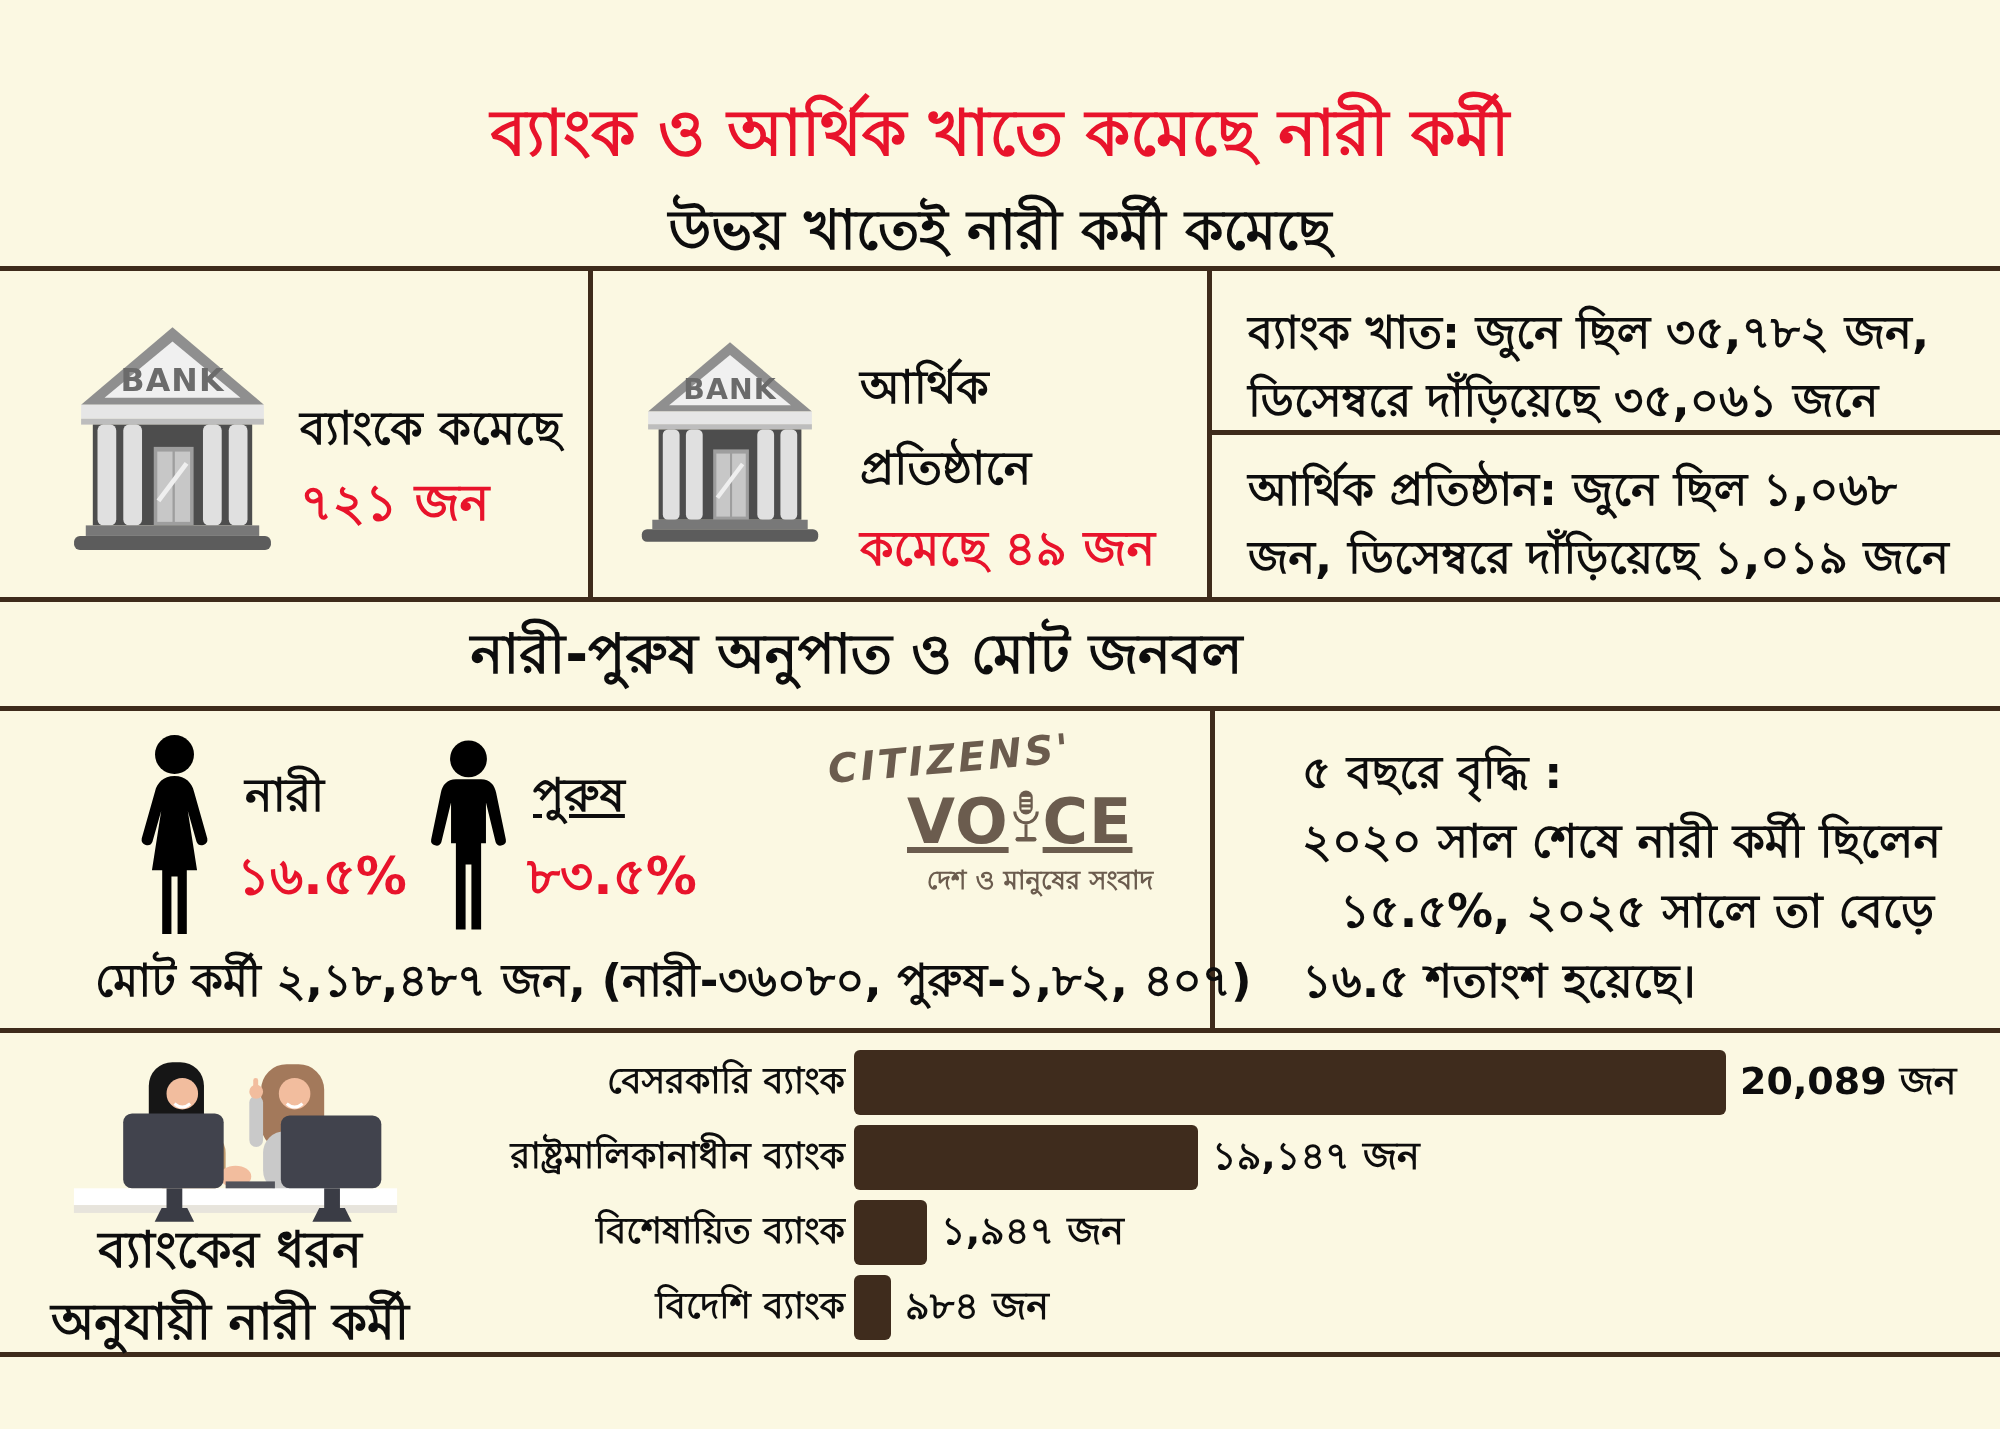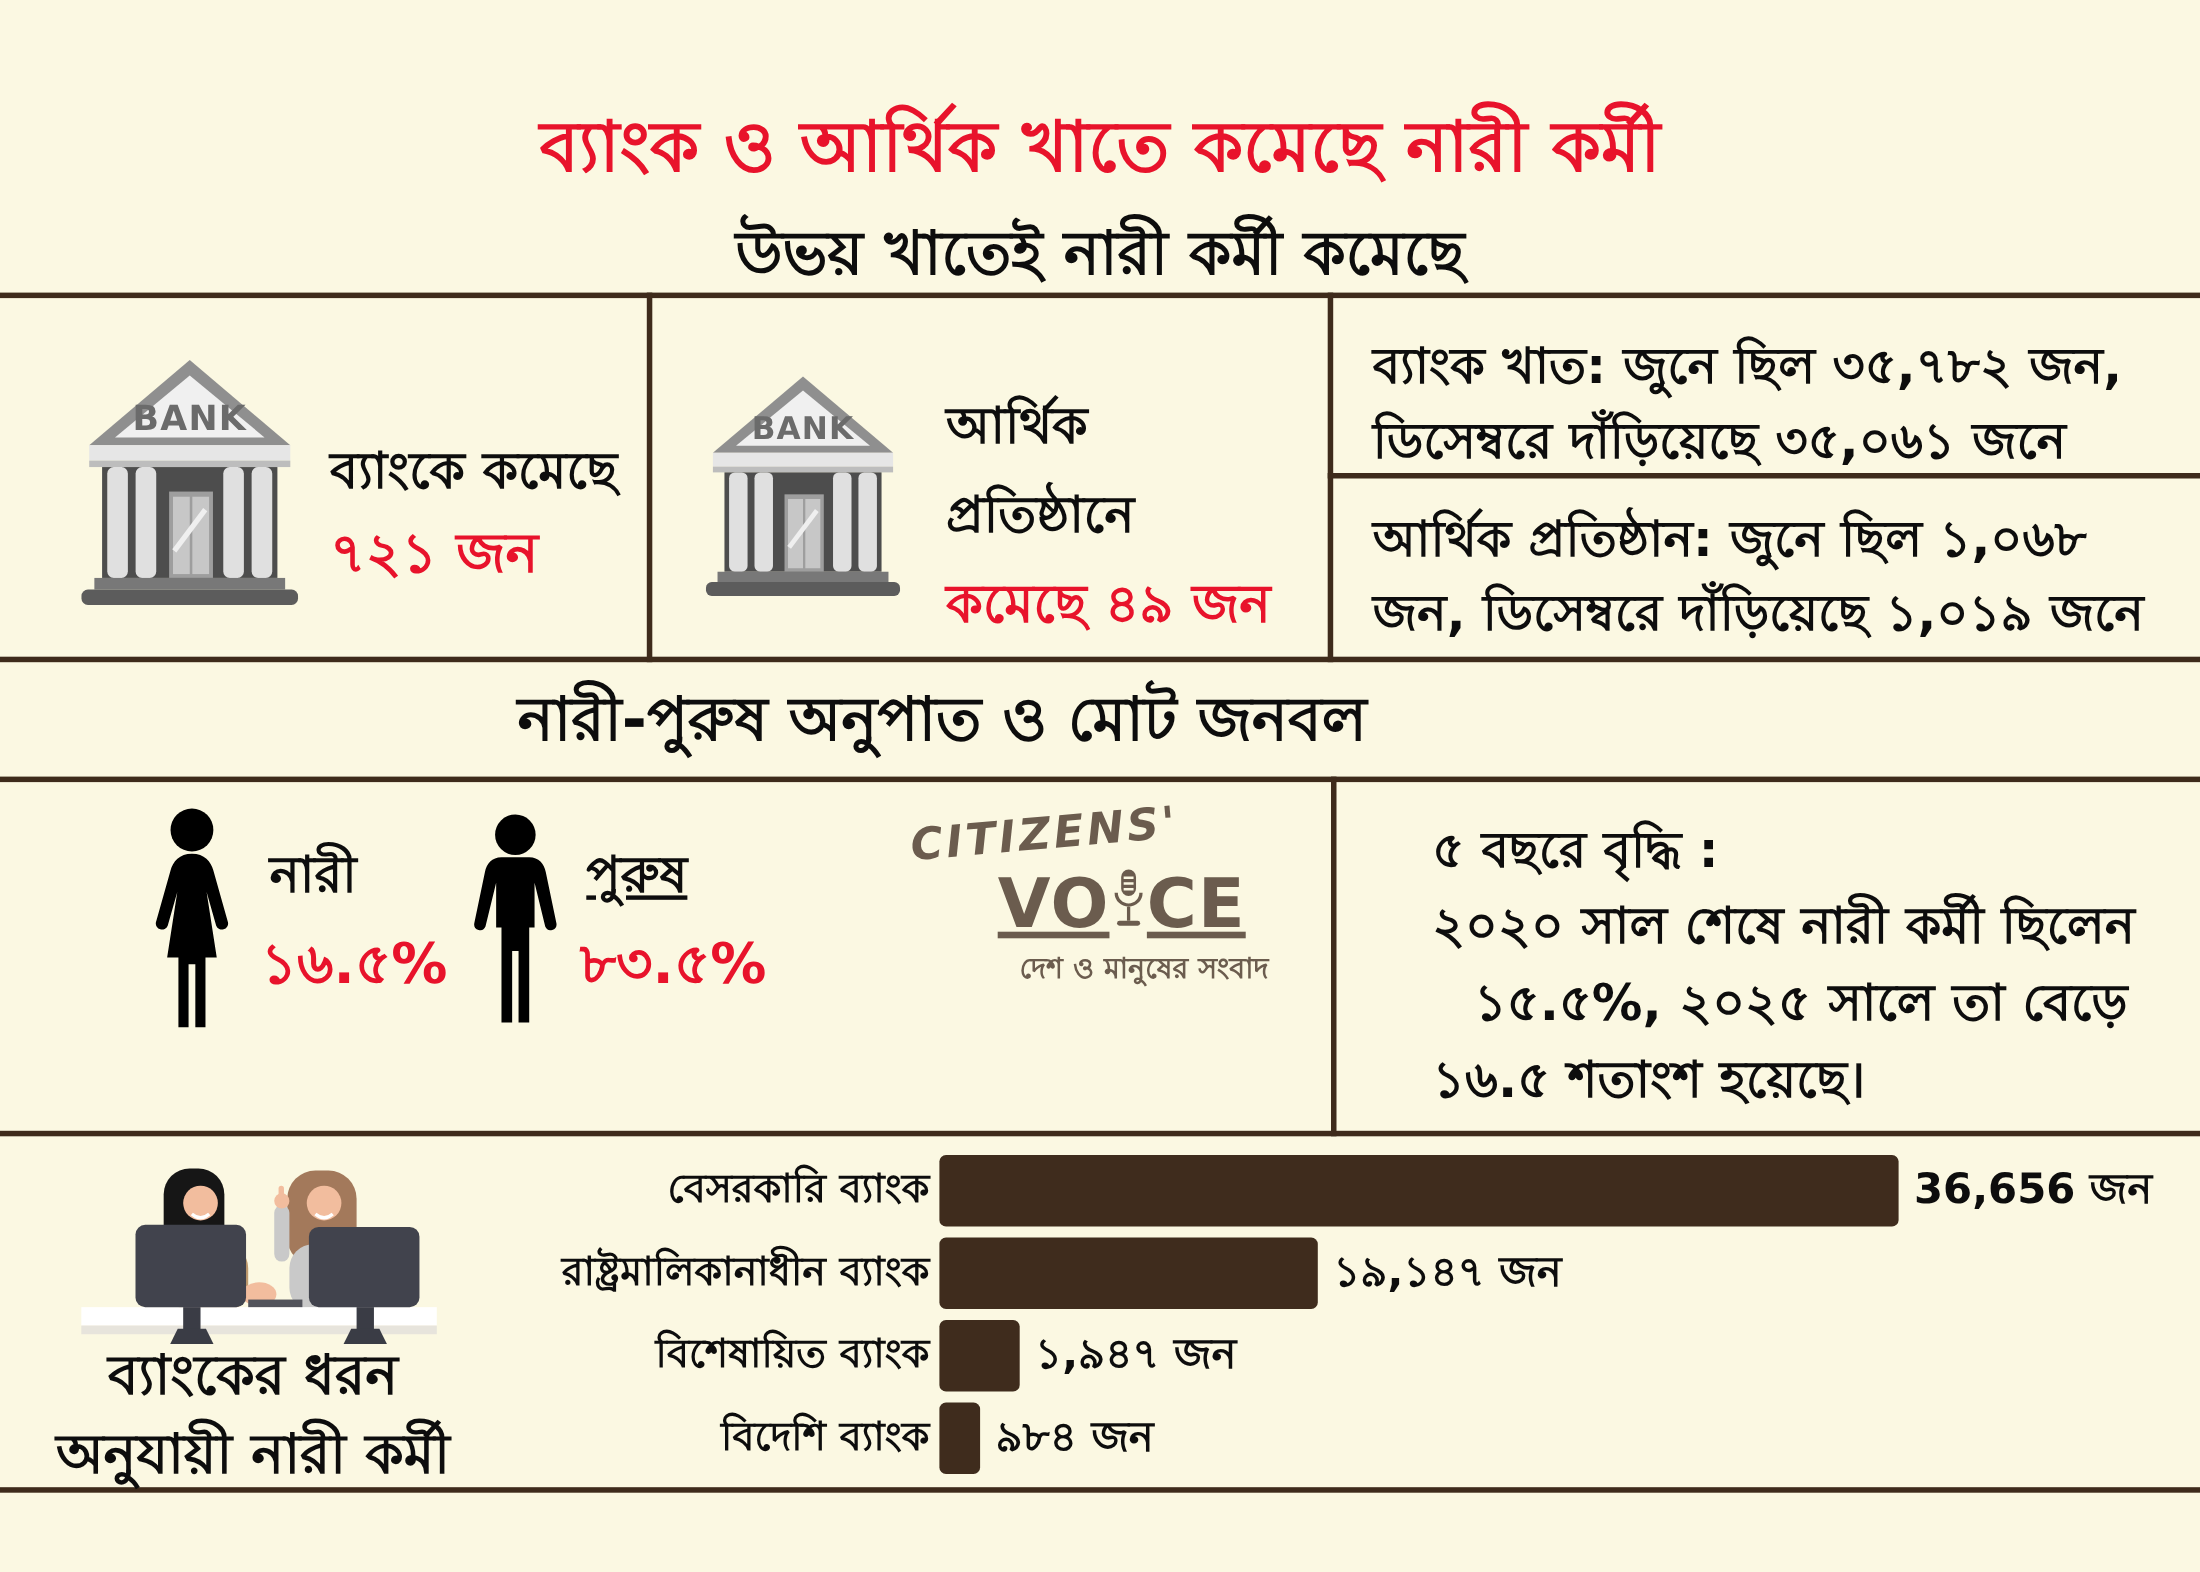--- a/index.html
+++ b/index.html
@@ -148,20 +148,21 @@
         <line x1="14" y1="26" x2="26" y2="26" stroke="#FBF8E2" stroke-width="3"></line>
         <path d="M5 30 a15 15 0 0 0 30 0" fill="none" stroke="#6B5C4E" stroke-width="4"></path>
         <line x1="20" y1="47" x2="20" y2="64" stroke="#6B5C4E" stroke-width="4"></line>
         <rect x="6" y="64" width="28" height="6" rx="3" fill="#6B5C4E"></rect>
       </svg>
       <span>CE</span>
     </div>
     <div class="logo-tagline">দেশ ও মানুষের সংবাদ</div>
   </div>
 
+  <div class="total-line">মোট কর্মী ২,১৮,৪৮৭ জন, (নারী-৩৬০৮০, পুরুষ-১,৮২, ৪০৭)</div>
 
   <div class="growth-title">৫ বছরে বৃদ্ধি :</div>
   <div class="growth-line" style="top:806px;">২০২০ সাল শেষে নারী কর্মী ছিলেন</div>
   <div class="growth-line" style="top:876px;margin-left:38px;">১৫.৫%, ২০২৫ সালে তা বেড়ে</div>
   <div class="growth-line" style="top:946px;">১৬.৫ শতাংশ হয়েছে।</div>
 
   <svg class="abs" style="left:68px;top:1038px;" width="335" height="208" viewBox="0 0 340 210">
 
     <rect x="82" y="24" width="56" height="76" rx="24" fill="#161616"></rect>
     <circle cx="116" cy="56" r="16" fill="#f2bd9e"></circle>
@@ -189,21 +190,21 @@
     <polygon points="248,186 288,186 281,172 255,172" fill="#3a3c45"></polygon>
     <rect x="160" y="145" width="50" height="7" fill="#52535b"></rect>
   </svg>
 
   <div class="caption" style="top:1212px;">ব্যাংকের ধরন</div>
   <div class="caption" style="top:1284px;">অনুযায়ী নারী কর্মী</div>
 
   <div>
     <div class="chart-label" style="top:1050px;">বেসরকারি ব্যাংক</div>
     <div class="chart-bar" style="top: 1050px; width: 872px; background: rgb(63, 44, 29);"></div>
-    <div class="chart-value" style="top:1050px;left:1740px;">36,656 জন</div>
+    <div class="chart-value" style="top:1050px;left:1740px;">20,089 জন</div>
 
     <div class="chart-label" style="top:1125px;">রাষ্ট্রমালিকানাধীন ব্যাংক</div>
     <div class="chart-bar" style="top: 1125px; width: 344px; background: rgb(63, 44, 29);"></div>
     <div class="chart-value" style="top:1125px;left:1212px;">১৯,১৪৭ জন</div>
 
     <div class="chart-label" style="top:1200px;">বিশেষায়িত ব্যাংক</div>
     <div class="chart-bar" style="top: 1200px; width: 73px; background: rgb(63, 44, 29);"></div>
     <div class="chart-value" style="top:1200px;left:941px;">১,৯৪৭ জন</div>
 
     <div class="chart-label" style="top:1275px;">বিদেশি ব্যাংক</div>

